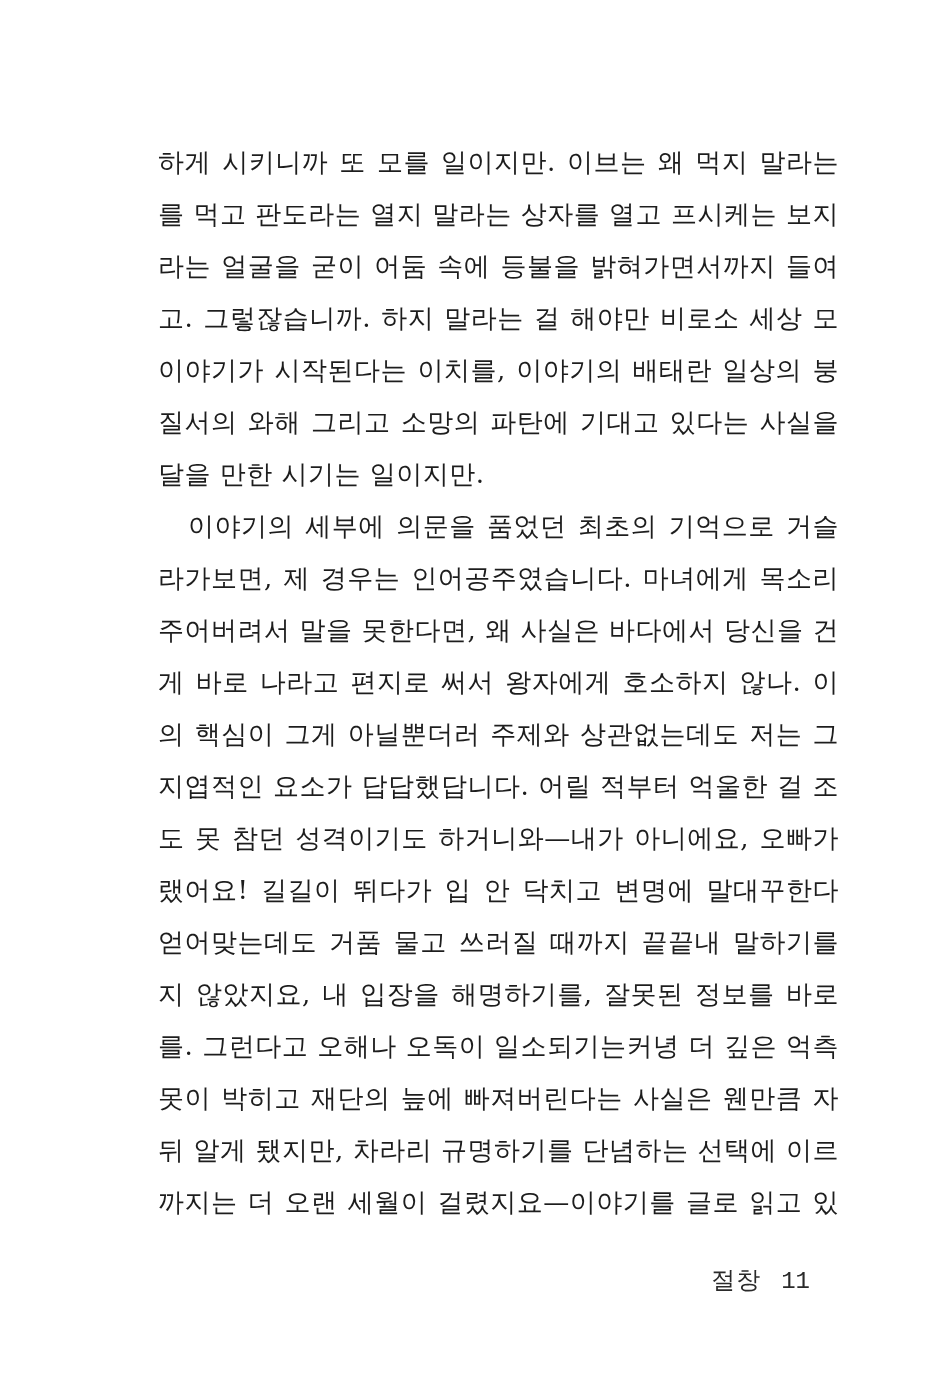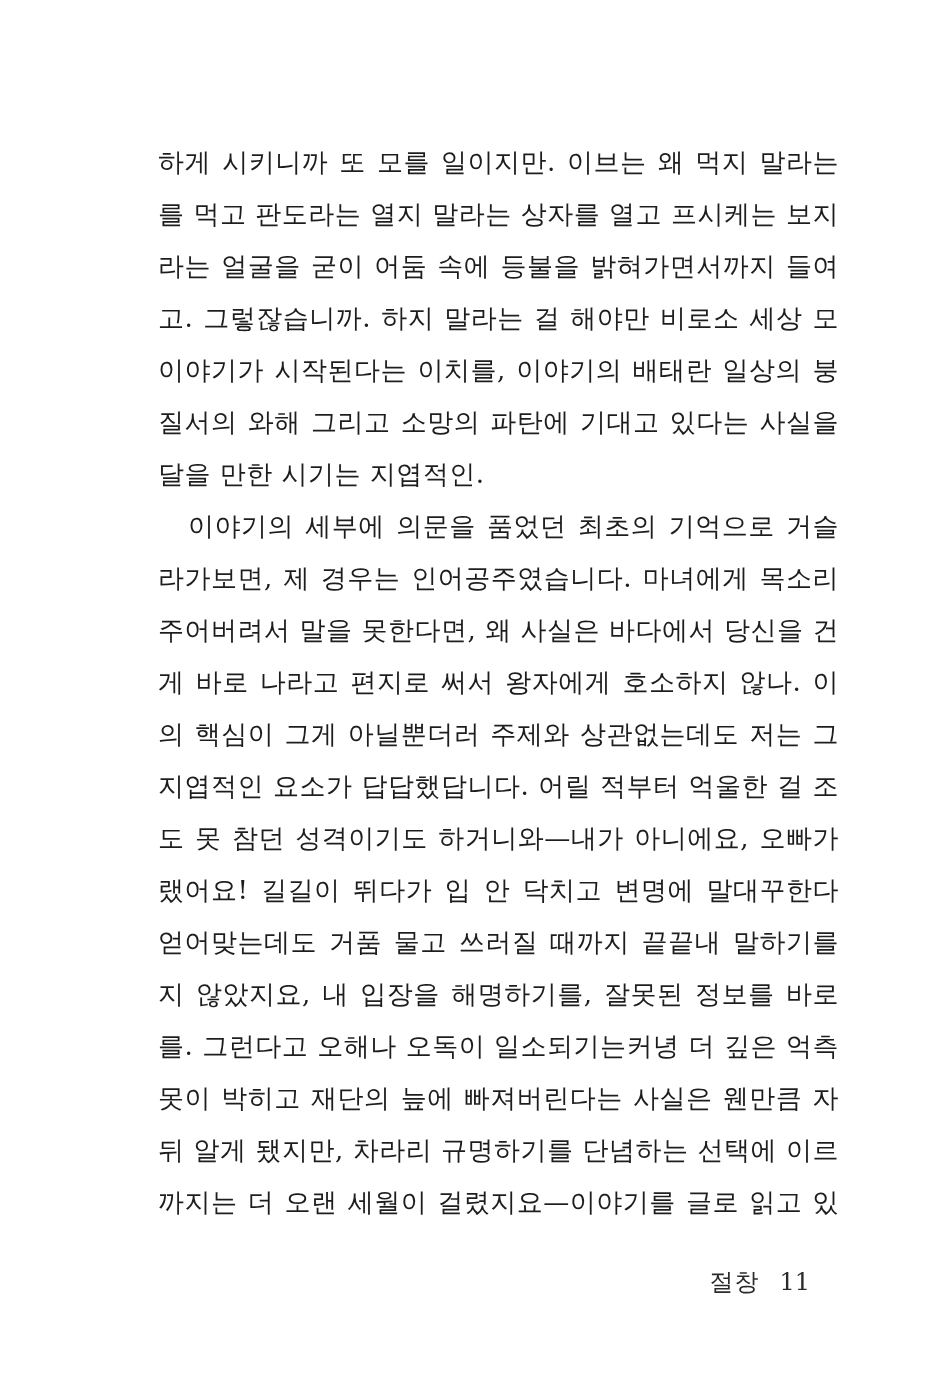--- a/index.html
+++ b/index.html
@@ -41,40 +41,41 @@
     padding-left: 30px;
   }
   .footer {
     position: absolute;
     top: 1264px;
     right: 121px;
     font-size: 24px;
     line-height: 36px;
     color: #2a2a2a;
     white-space: nowrap;
+    font-family: Liberation Mono, monospace;
   }
   .footer .running-title {
     letter-spacing: 1px;
   }
   .footer .page-number {
     margin-left: 20px;
   }
 </style>
 </head>
 <body>
 
 <div class="page">
   <div class="text-block" id="body-text">
       <div class="line">하게 시키니까 또 모를 일이지만. 이브는 왜 먹지 말라는 열매</div>
       <div class="line">를 먹고 판도라는 열지 말라는 상자를 열고 프시케는 보지 말</div>
       <div class="line">라는 얼굴을 굳이 어둠 속에 등불을 밝혀가면서까지 들여다보</div>
       <div class="line">고. 그렇잖습니까. 하지 말라는 걸 해야만 비로소 세상 모든</div>
       <div class="line">이야기가 시작된다는 이치를, 이야기의 배태란 일상의 붕괴와</div>
       <div class="line">질서의 와해 그리고 소망의 파탄에 기대고 있다는 사실을 깨</div>
-      <div class="line para-end">달을 만한 시기는 지엽적인.</div>
+      <div class="line para-end">달을 만한 시기는 일이지만.</div>
       <div class="line indented">이야기의 세부에 의문을 품었던 최초의 기억으로 거슬러올</div>
       <div class="line">라가보면, 제 경우는 인어공주였습니다. 마녀에게 목소리를</div>
       <div class="line">주어버려서 말을 못한다면, 왜 사실은 바다에서 당신을 건진</div>
       <div class="line">게 바로 나라고 편지로 써서 왕자에게 호소하지 않나. 이야기</div>
       <div class="line">의 핵심이 그게 아닐뿐더러 주제와 상관없는데도 저는 그토록</div>
       <div class="line">지엽적인 요소가 답답했답니다. 어릴 적부터 억울한 걸 조금</div>
       <div class="line">도 못 참던 성격이기도 하거니와—내가 아니에요, 오빠가 그</div>
       <div class="line">랬어요! 길길이 뛰다가 입 안 닥치고 변명에 말대꾸한다고 더</div>
       <div class="line">얻어맞는데도 거품 물고 쓰러질 때까지 끝끝내 말하기를 멈추</div>
       <div class="line">지 않았지요, 내 입장을 해명하기를, 잘못된 정보를 바로잡기</div>

